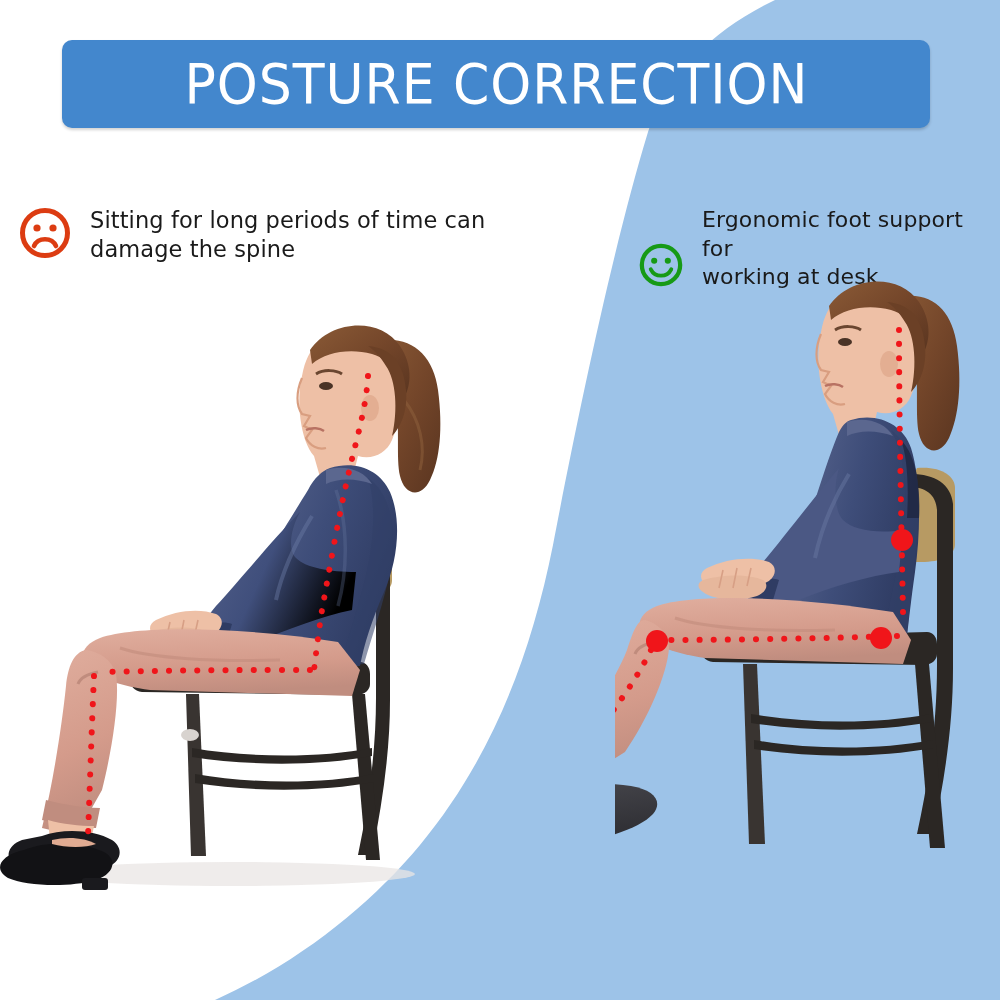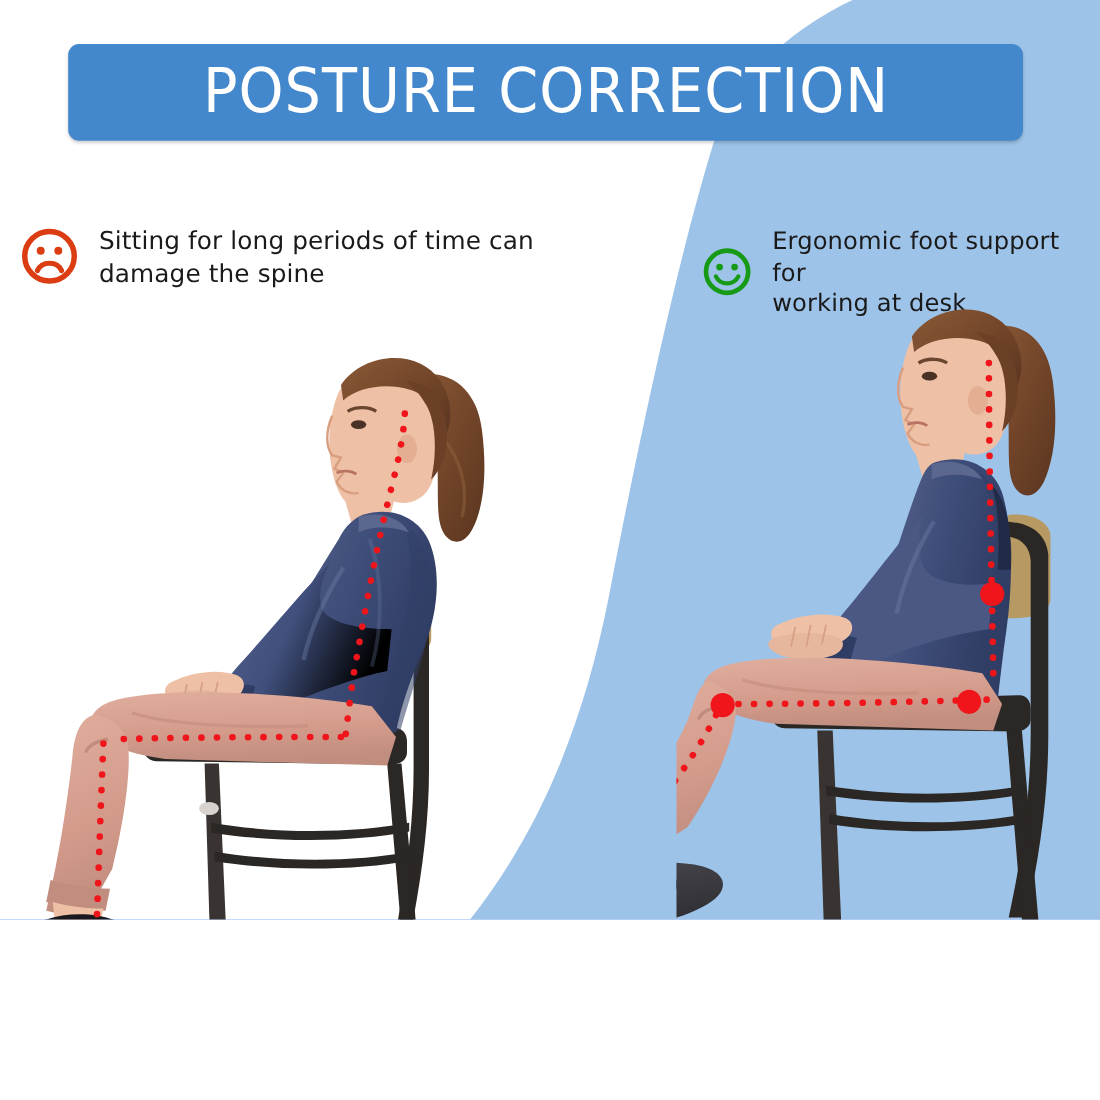--- a/index.html
+++ b/index.html
@@ -1,38 +1,38 @@
 <!DOCTYPE html>
 <html><head>
 <meta charset="utf-8">
 <style>
   html,body{margin:0;padding:0;}
   body{width:1000px;height:1000px;overflow:hidden;background:#ffffff;
        font-family:"Liberation Sans",sans-serif;}
-  #stage{position:relative;width:1000px;height:836px;overflow:hidden;background:#3b82f6;}
+  #stage{position:relative;width:1000px;height:1000px;overflow:hidden;background:#3b82f6;}
 
   
   .bg-svg{position:absolute;inset:0;width:1000px;height:1000px;}
 
   
   #title-banner{
     position:absolute;left:62px;top:40px;width:868px;height:88px;
     background:#4387cd;border-radius:10px;
     box-shadow:0 2px 3px rgba(0,0,0,.18);
     display:flex;align-items:center;justify-content:center;
   }
   #title-banner .txt{
     color:#ffffff;font-size:56px;letter-spacing:1px;line-height:1;
     font-family:"DejaVu Sans","Liberation Sans",sans-serif;
     font-weight:400;white-space:nowrap;
     transform:scaleX(.93);
   }
 
   
-  .caption{position:absolute;display:flex;align-items:center;}
+  .caption{position:absolute;display:flex;align-items:flex-end;}
   .caption .face{flex:0 0 auto;margin-top:2px;}
   .caption .ctext{
     font-family:"DejaVu Sans","Liberation Sans",sans-serif;
     font-size:22.5px;line-height:1.3;color:#1a1a1a;
     margin-left:18px;white-space:pre-line;letter-spacing:.1px;
   }
   #caption-bad{left:18px;top:204px;width:470px;}
   #caption-good{left:638px;top:206px;width:350px;}
   #caption-good .ctext{font-size:22px;}
 

